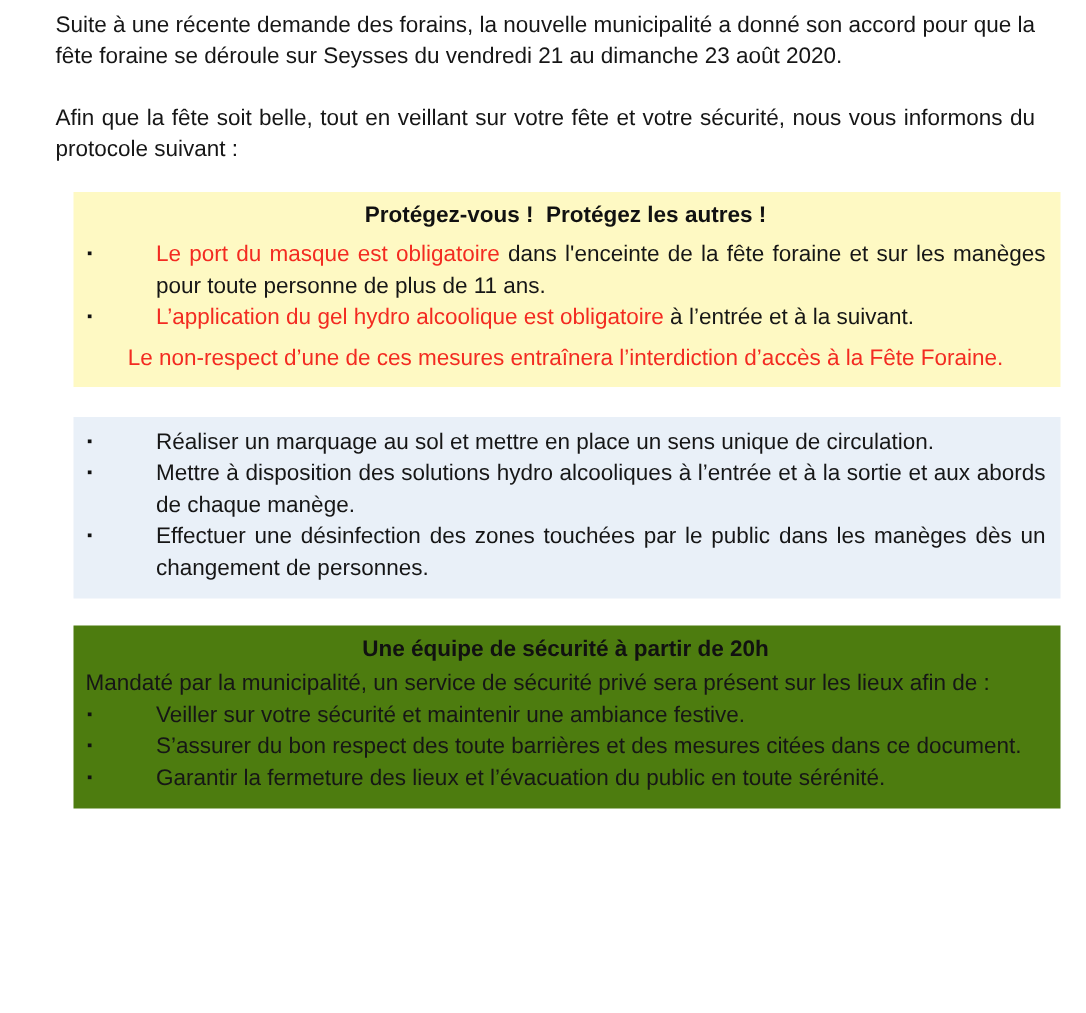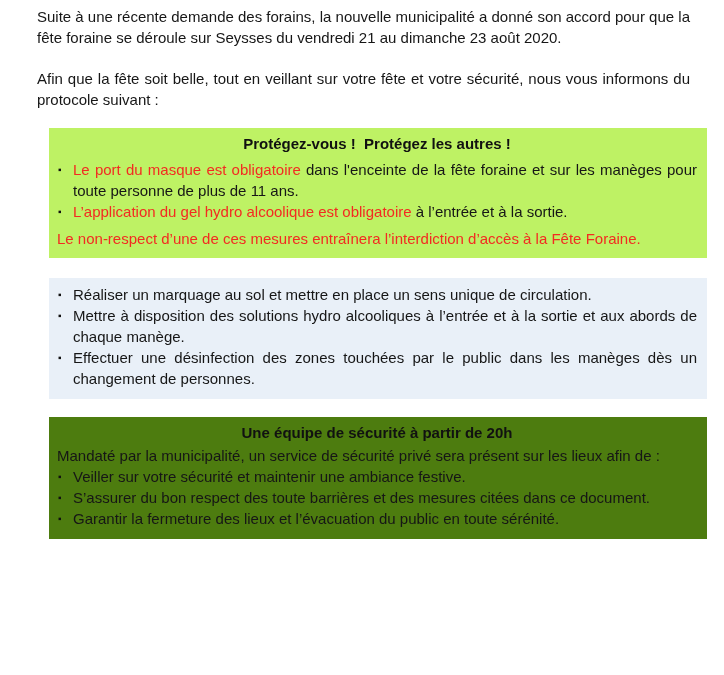--- a/index.html
+++ b/index.html
@@ -21,21 +21,21 @@
   }
   .para {
     margin:0 0 20px 0;
     text-align:justify;
   }
   .box {
     box-sizing:border-box;
     width:658px;
     margin-left:12px;
   }
-  .box-pink  { background:#bef264; padding:5px 10px 9px 8px;  margin-top:-2px; }
+  .box-pink  { background:#fef9c3; padding:5px 10px 9px 8px;  margin-top:-2px; }
   .box-blue  { background:#e9f0f8; padding:6px 10px 10px 8px; margin-top:20px; }
   .box-green { background:#4d7c0f; padding:5px 10px 10px 8px; margin-top:18px; }
   .box-title {
     margin:0 0 5px 0;
     font-size:15px;
     line-height:21px;
     font-weight:700;
     text-align:center;
     color:#111111;
   }
@@ -46,25 +46,26 @@
     padding-left:16px;
   }
   .bullet {
     position:absolute;
     left:1px;
     top:0;
     font-size:10px;
     line-height:21px;
     color:#111111;
   }
-  .bullet-text { text-align:justify; }
+  .bullet-text { text-align:justify;margin-left:31px; }
   .red { color:#f32b21; }
   .warning {
     margin:6px 0 0 0;
     white-space:nowrap;
+    text-align:center;
   }
   .box-intro {
     margin:0;
     white-space:nowrap;
   }
 </style>
 </head>
 <body>
 
 <div class="page">
@@ -75,21 +76,21 @@
   <section class="box box-pink">
     <h2 class="box-title">Protégez-vous !&nbsp; Protégez les autres !</h2>
 
     <div class="bullet-item">
       <span class="bullet">▪</span>
       <div class="bullet-text"><span class="red">Le port du masque est obligatoire</span><span> dans l'enceinte de la fête foraine et sur les manèges pour toute personne de plus de 11 ans.</span></div>
     </div>
 
     <div class="bullet-item">
       <span class="bullet">▪</span>
-      <div class="bullet-text"><span class="red">L’application du gel hydro alcoolique est obligatoire</span><span> à l’entrée et à la sortie.</span></div>
+      <div class="bullet-text"><span class="red">L’application du gel hydro alcoolique est obligatoire</span><span> à l’entrée et à la suivant.</span></div>
     </div>
 
     <p class="warning red">Le non-respect d’une de ces mesures entraînera l’interdiction d’accès à la Fête Foraine.</p>
   </section>
 
   <section class="box box-blue">
 
     <div class="bullet-item">
       <span class="bullet">▪</span>
       <div class="bullet-text">Réaliser un marquage au sol et mettre en place un sens unique de circulation.</div>

